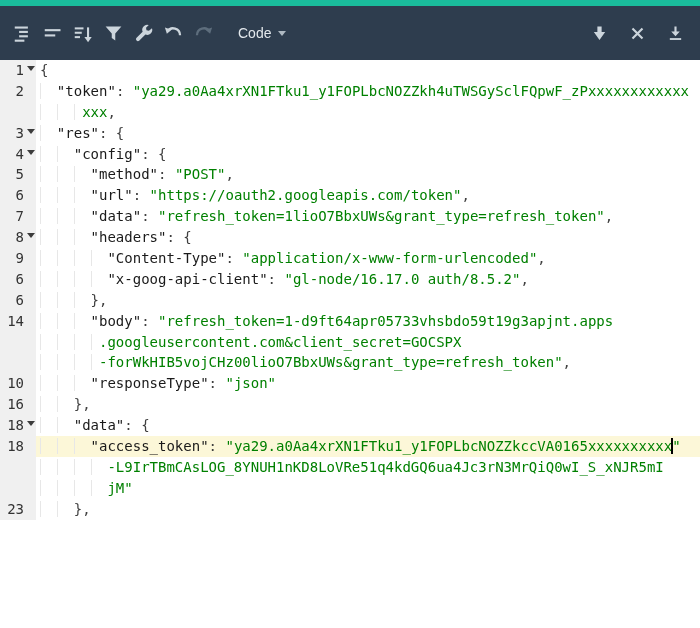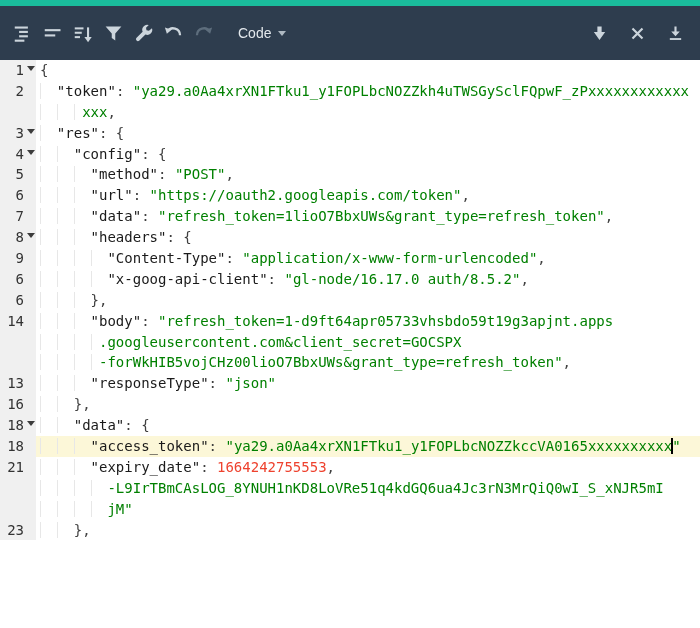--- a/index.html
+++ b/index.html
@@ -218,21 +218,21 @@
         <div class="code-cell"><span class="seg-sp">       </span><span class="seg-str">.googleusercontent.com&amp;client_secret=GOCSPX</span></div>
       </div>
       <div class="row">
         <div class="gutter-cell">
           <span class="lnum"></span>
         </div>
         <div class="code-cell"><span class="seg-sp">       </span><span class="seg-str">-forWkHIB5vojCHz00lioO7BbxUWs&amp;grant_type=refresh_token"</span><span class="seg-punct">,</span></div>
       </div>
       <div class="row">
         <div class="gutter-cell">
-          <span class="lnum">13</span>
+          <span class="lnum">10</span>
         </div>
         <div class="code-cell"><span class="seg-sp">      </span><span class="seg-key">"responseType"</span><span class="seg-punct">: </span><span class="seg-str">"json"</span></div>
       </div>
       <div class="row">
         <div class="gutter-cell">
           <span class="lnum">16</span>
         </div>
         <div class="code-cell"><span class="seg-sp">    </span><span class="seg-punct">},</span></div>
       </div>
       <div class="row">
@@ -240,26 +240,20 @@
           <span class="lnum">18</span>
           <span class="fold"></span>
         </div>
         <div class="code-cell"><span class="seg-sp">    </span><span class="seg-key">"data"</span><span class="seg-punct">: {</span></div>
       </div>
       <div class="row active">
         <div class="gutter-cell">
           <span class="lnum">18</span>
         </div>
         <div class="code-cell"><span class="seg-sp">      </span><span class="seg-key">"access_token"</span><span class="seg-punct">: </span><span class="seg-str">"ya29.a0Aa4xrXN1FTku1_y1FOPLbcNOZZkccVA0165xxxxxxxxxx</span><span class="cursor"></span><span class="seg-str">"</span></div>
-      </div>
-      <div class="row">
-        <div class="gutter-cell">
-          <span class="lnum">21</span>
-        </div>
-        <div class="code-cell"><span class="seg-sp">      </span><span class="seg-key">"expiry_date"</span><span class="seg-punct">: </span><span class="seg-num">1664242755553</span><span class="seg-punct">,</span></div>
       </div>
       <div class="row">
         <div class="gutter-cell">
           <span class="lnum"></span>
         </div>
         <div class="code-cell"><span class="seg-sp">        </span><span class="seg-str">-L9IrTBmCAsLOG_8YNUH1nKD8LoVRe51q4kdGQ6ua4Jc3rN3MrQiQ0wI_S_xNJR5mI</span></div>
       </div>
       <div class="row">
         <div class="gutter-cell">
           <span class="lnum"></span>

